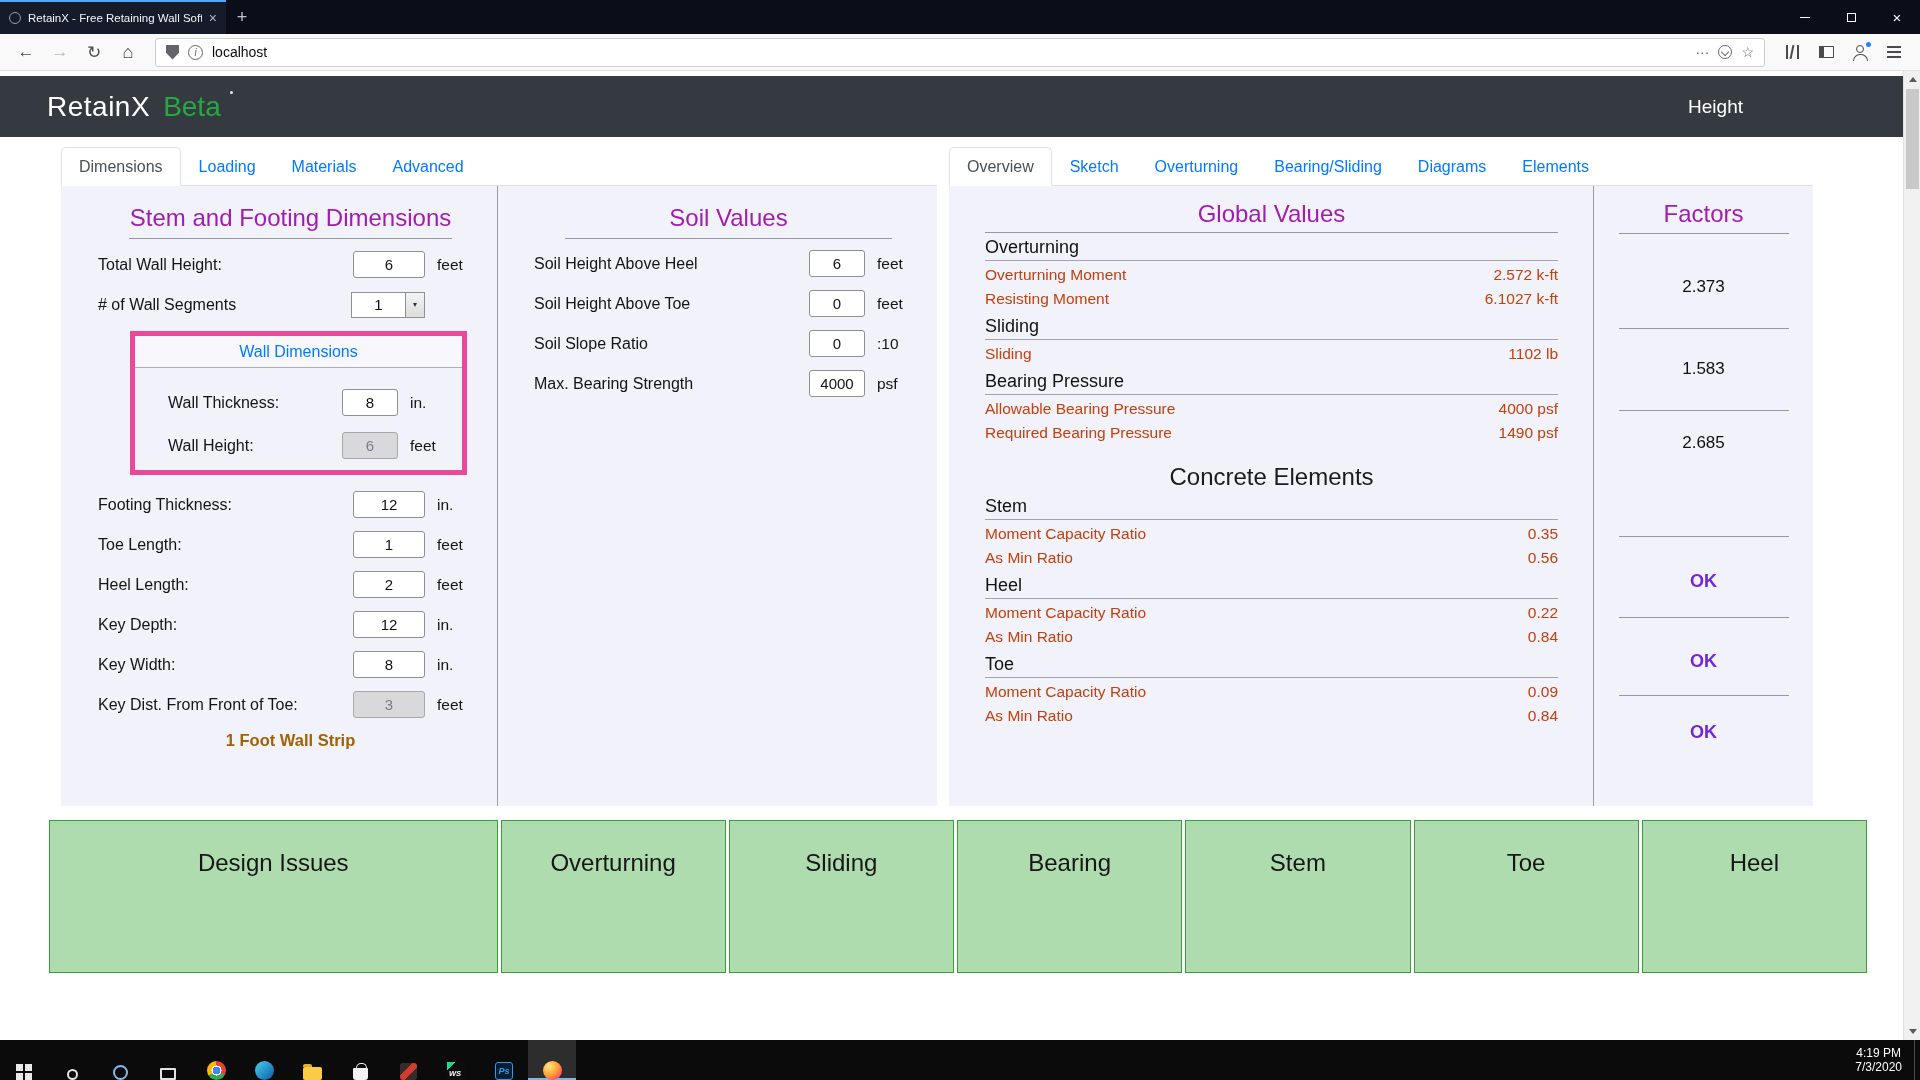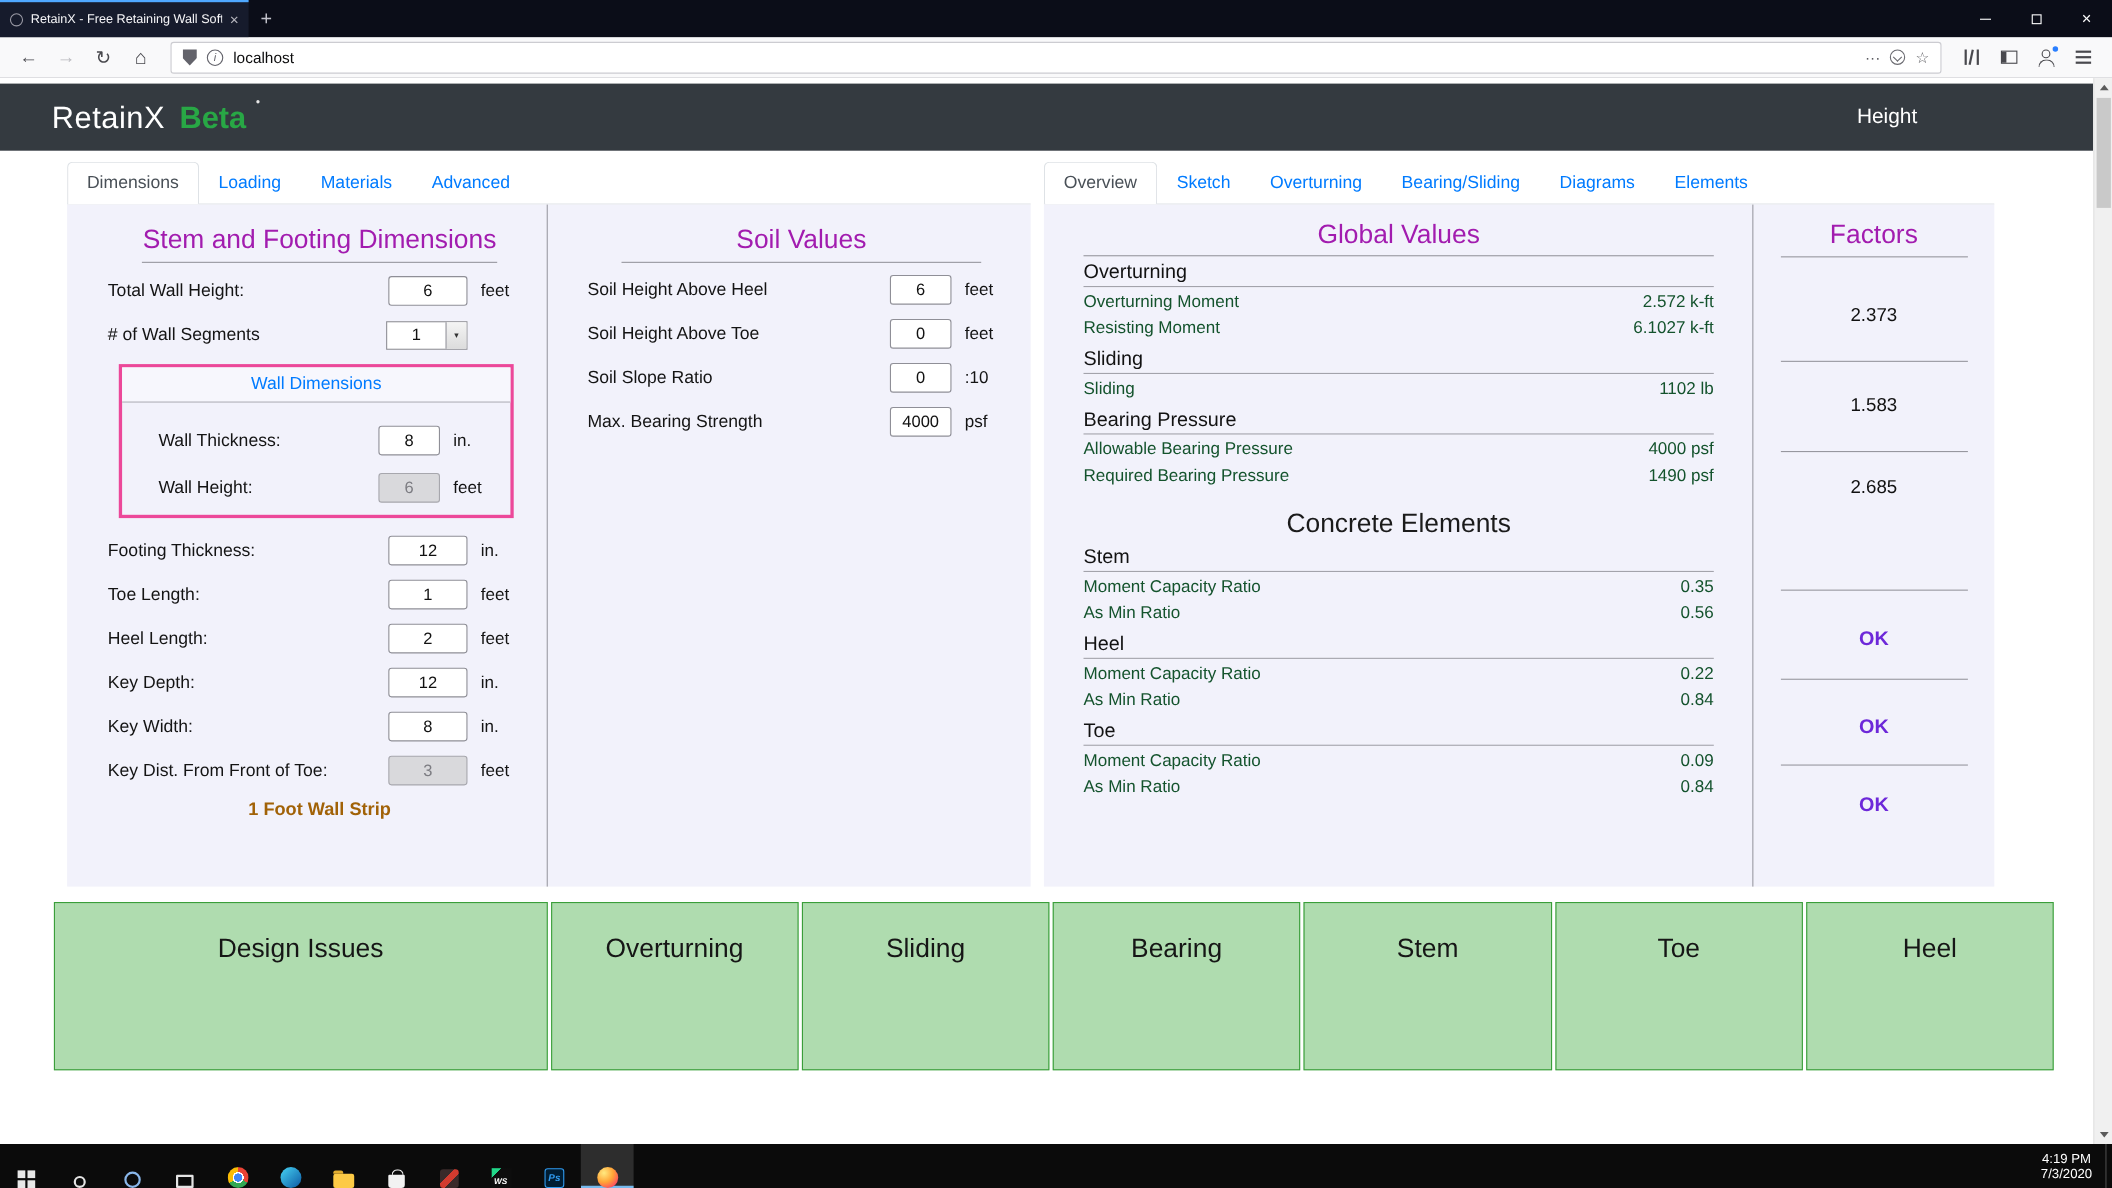--- a/index.html
+++ b/index.html
@@ -43,21 +43,21 @@
   .menu-bars { width:14px; height:2px; background:#49494e; display:inline-block; position:relative; }
   .menu-bars::before, .menu-bars::after { content:""; position:absolute; left:0; width:14px; height:2px; background:#49494e; }
   .menu-bars::before { top:-5px; } .menu-bars::after { top:5px; }
 
   
   .viewport { position:absolute; top:71px; left:0; width:1903px; height:969px; background:#fff; overflow:hidden; }
 
   .app-header { position:absolute; top:5px; left:0; width:100%; height:61px; background:#343a40; display:flex; align-items:center; padding:0 160px 0 47px; }
   .brand { display:flex; align-items:baseline; gap:13px; position:relative; }
   .brand-name { color:#fff; font-size:28px; font-weight:500; letter-spacing:.5px; }
-  .brand-beta { color:#28a745; font-size:28px; font-weight:700; }
+  .brand-beta { color:#28a745; font-size:28px; font-weight:400; }
   .brand-dot { position:absolute; right:-12px; top:0; width:3px; height:3px; background:#e6e6e6; border-radius:50%; }
   .updates { margin-left:auto; color:#fff; font-size:19px; }
 
   
   .tab-group { position:absolute; top:76px; height:39px; display:flex; align-items:stretch; border-bottom:1px solid #dee2e6; }
   .tab-group.left { left:61px; width:876px; }
   .tab-group.right { left:949px; width:864px; }
   .app-tab { display:flex; align-items:center; padding:0 17px; font-size:16px; color:#007bff; margin-bottom:-1px; border:1px solid transparent; border-radius:5px 5px 0 0; cursor:pointer; }
   .app-tab.active { background:#fff; border-color:#dee2e6 #dee2e6 #fff; color:#495057; }
 
@@ -82,35 +82,35 @@
   .field-label { flex:1; font-size:16px; color:#141414; }
   .field-input { width:72px; height:27px; text-align:center; font-size:15px; font-family:"Liberation Sans",sans-serif; border:1px solid #8f8f97; border-radius:3px; background:#fff; color:#111; }
   .field-input:disabled { background:#d9d9dc; color:#7c7c82; border-color:#a7a7ad; }
   .field-unit { width:46px; margin-left:12px; font-size:15.5px; color:#141414; }
   .soil .field-input { width:56px; }
 
   .select { width:74px; height:26px; border:1px solid #8f8f97; background:#fff; display:flex; align-items:stretch; }
   .select-value { flex:1; display:flex; align-items:center; justify-content:center; font-size:15px; color:#111; }
   .select-arrow { width:19px; background:linear-gradient(#f4f4f4,#dcdcdc); border-left:1px solid #8f8f97; display:flex; align-items:center; justify-content:center; font-size:8px; color:#333; }
 
-  .wall-box { margin:12px 16px 16px 10px; border:3px solid #ec4899; }
+  .wall-box { margin:12px 16px 16px 32px; border:5px solid #ec4899; }
   .wall-box-header { height:32px; display:flex; align-items:center; justify-content:center; color:#007bff; font-size:16px; background:#f7f7fd; border-bottom:1px solid #b0b0b8; }
   .wall-box-body { padding:21px 12px 11px 33px; }
   .wall-box-body .field-row { margin-bottom:16px; }
   .wall-box-body .field-row:last-child { margin-bottom:0; }
   .wall-box-body .field-input { width:56px; }
   .wall-box-body .field-unit { width:40px; }
 
   .stem-footer { text-align:center; font-weight:bold; font-size:16.5px; color:#a16207; margin-top:5px; }
 
   
   .gv-header { margin-top:5px; font-size:18px; color:#121212; }
   .gv-hr { border:none; border-top:1px solid #a3a3ab; margin:2px 0 0; }
   .gv-rows { margin-top:2px; }
-  .gv-row { height:24px; display:flex; align-items:center; justify-content:space-between; font-size:15.5px; color:#14532d; }
+  .gv-row { height:24px; display:flex; align-items:center; justify-content:space-between; font-size:15.5px; color:#c2410c; }
   .gv-subtitle { margin-top:18px; font-size:24px; text-align:center; color:#1b1b1b; }
 
   
   .factor-val { position:absolute; left:0; width:100%; text-align:center; font-size:17px; color:#111; transform:translateY(-50%); }
   .factor-ok { position:absolute; left:0; width:100%; text-align:center; font-size:18px; font-weight:bold; color:#6d28d9; transform:translateY(-50%); }
   .factor-line { position:absolute; left:25px; width:170px; border-top:1px solid #97979f; }
 
   
   .issues-row { position:absolute; top:749px; left:49px; width:1818px; height:153px; display:flex; gap:3px; }
   .issue-box { flex:1; background:#afdcaf; border:1px solid #3a9e3a; text-align:center; padding-top:28px; font-size:24px; color:#161616; }

